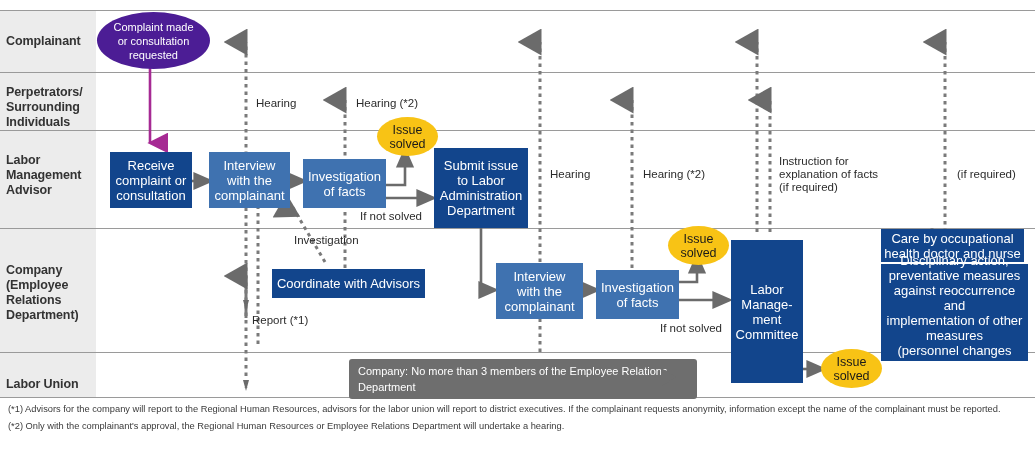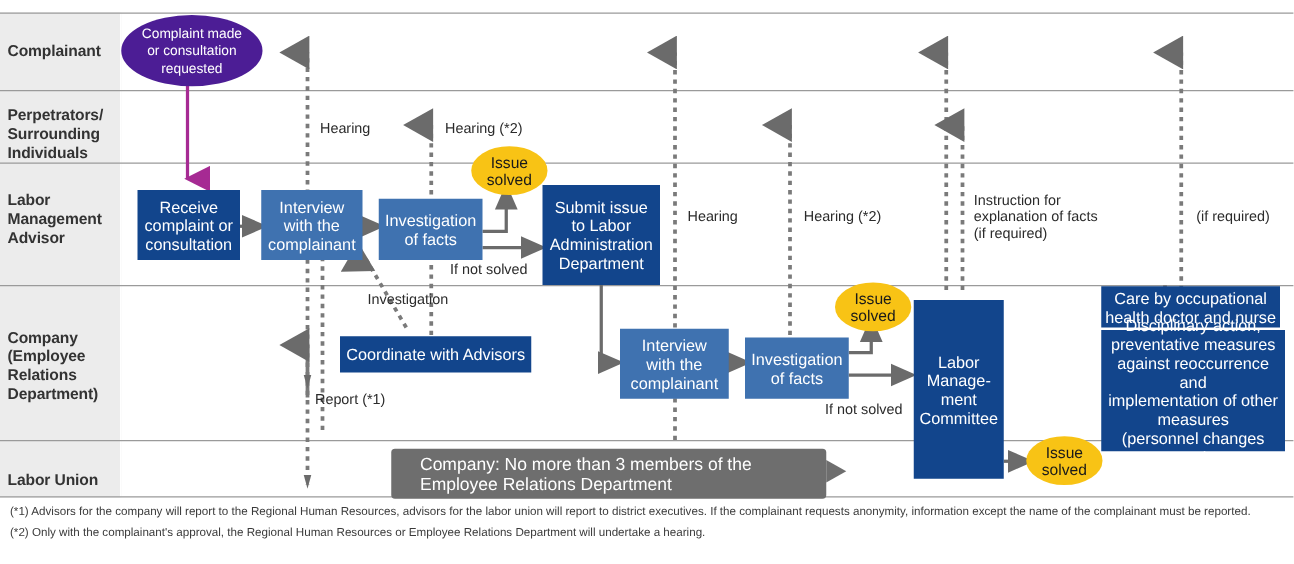--- a/index.html
+++ b/index.html
@@ -73,24 +73,25 @@
     color: #1a1a1a;
     font-size: 12.5px;
     font-weight: normal;
     line-height: 14px;
   }
   
   .callout {
     position: absolute;
     background: #6e6e6e;
     color: #ffffff;
-    font-size: 14px;
+    font-size: 11px;
     line-height: 16px;
-    padding: 4px 23px;
+    padding: 4px 9px;
     border-radius: 3px;
+    margin-left: 36px;
   }
   .callout-tail {
     position: absolute;
     width: 0; height: 0;
     border-top: 9px solid transparent;
     border-bottom: 9px solid transparent;
     border-left: 16px solid #6e6e6e;
   }
   
   .conn-label {

